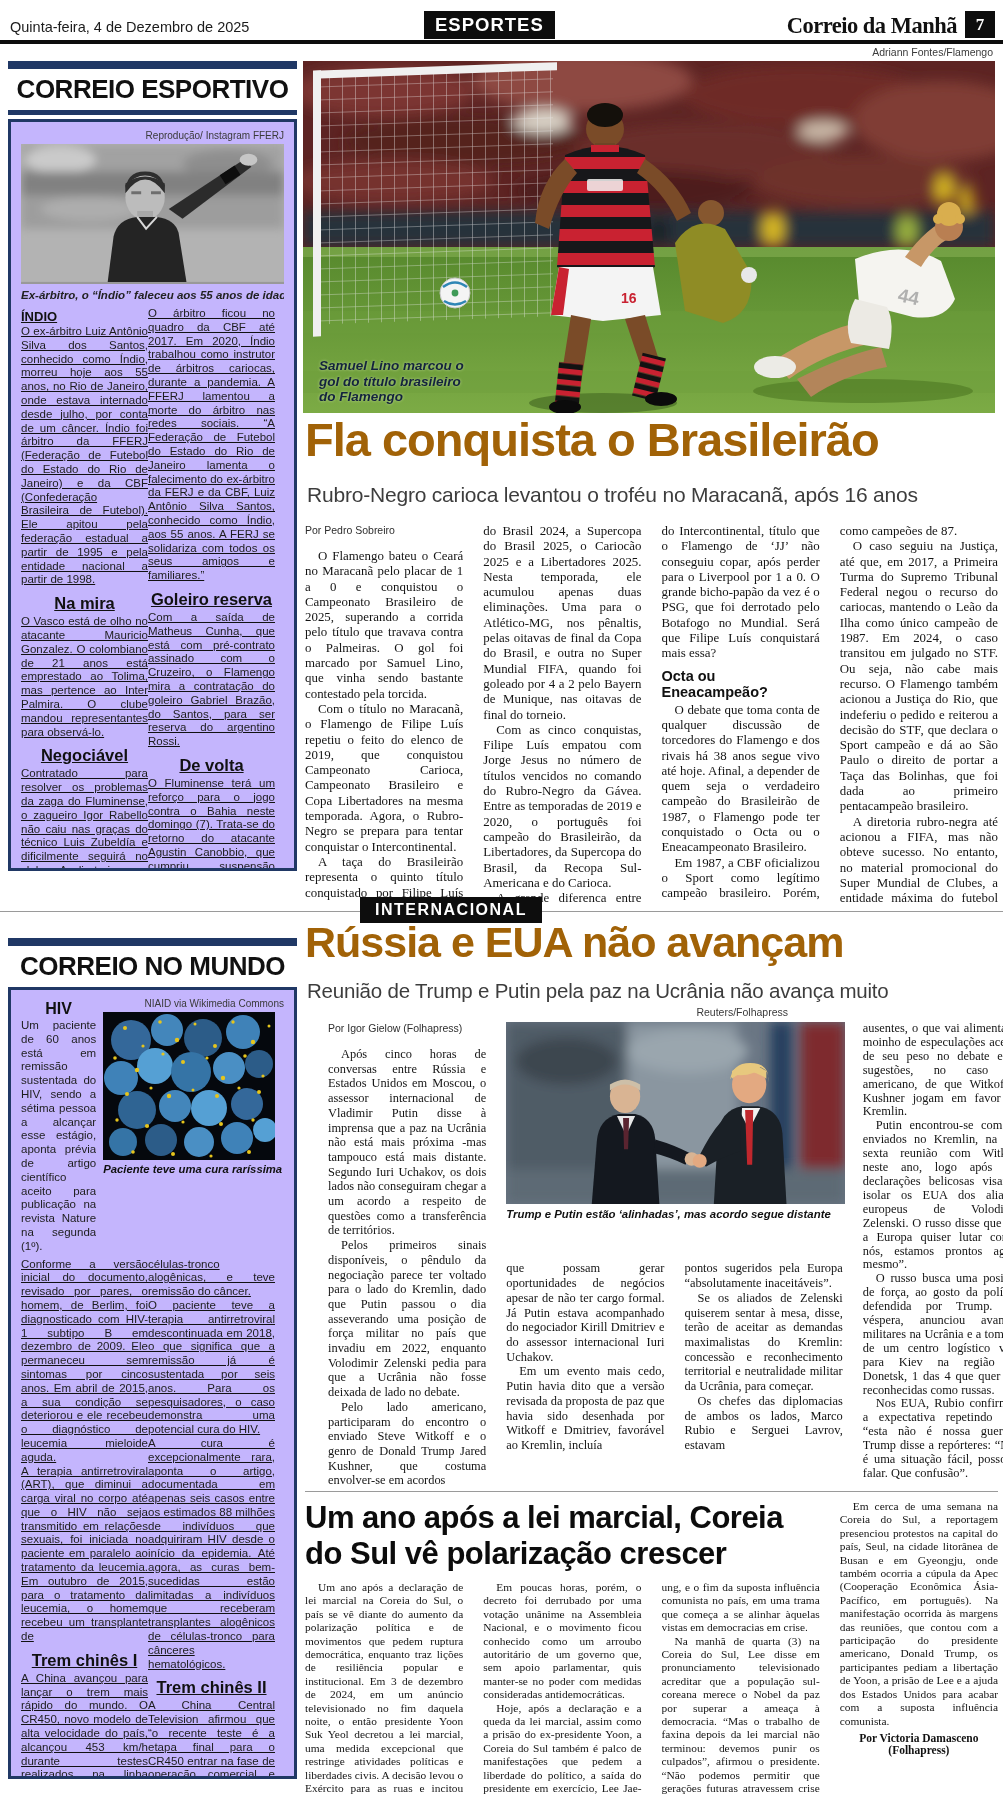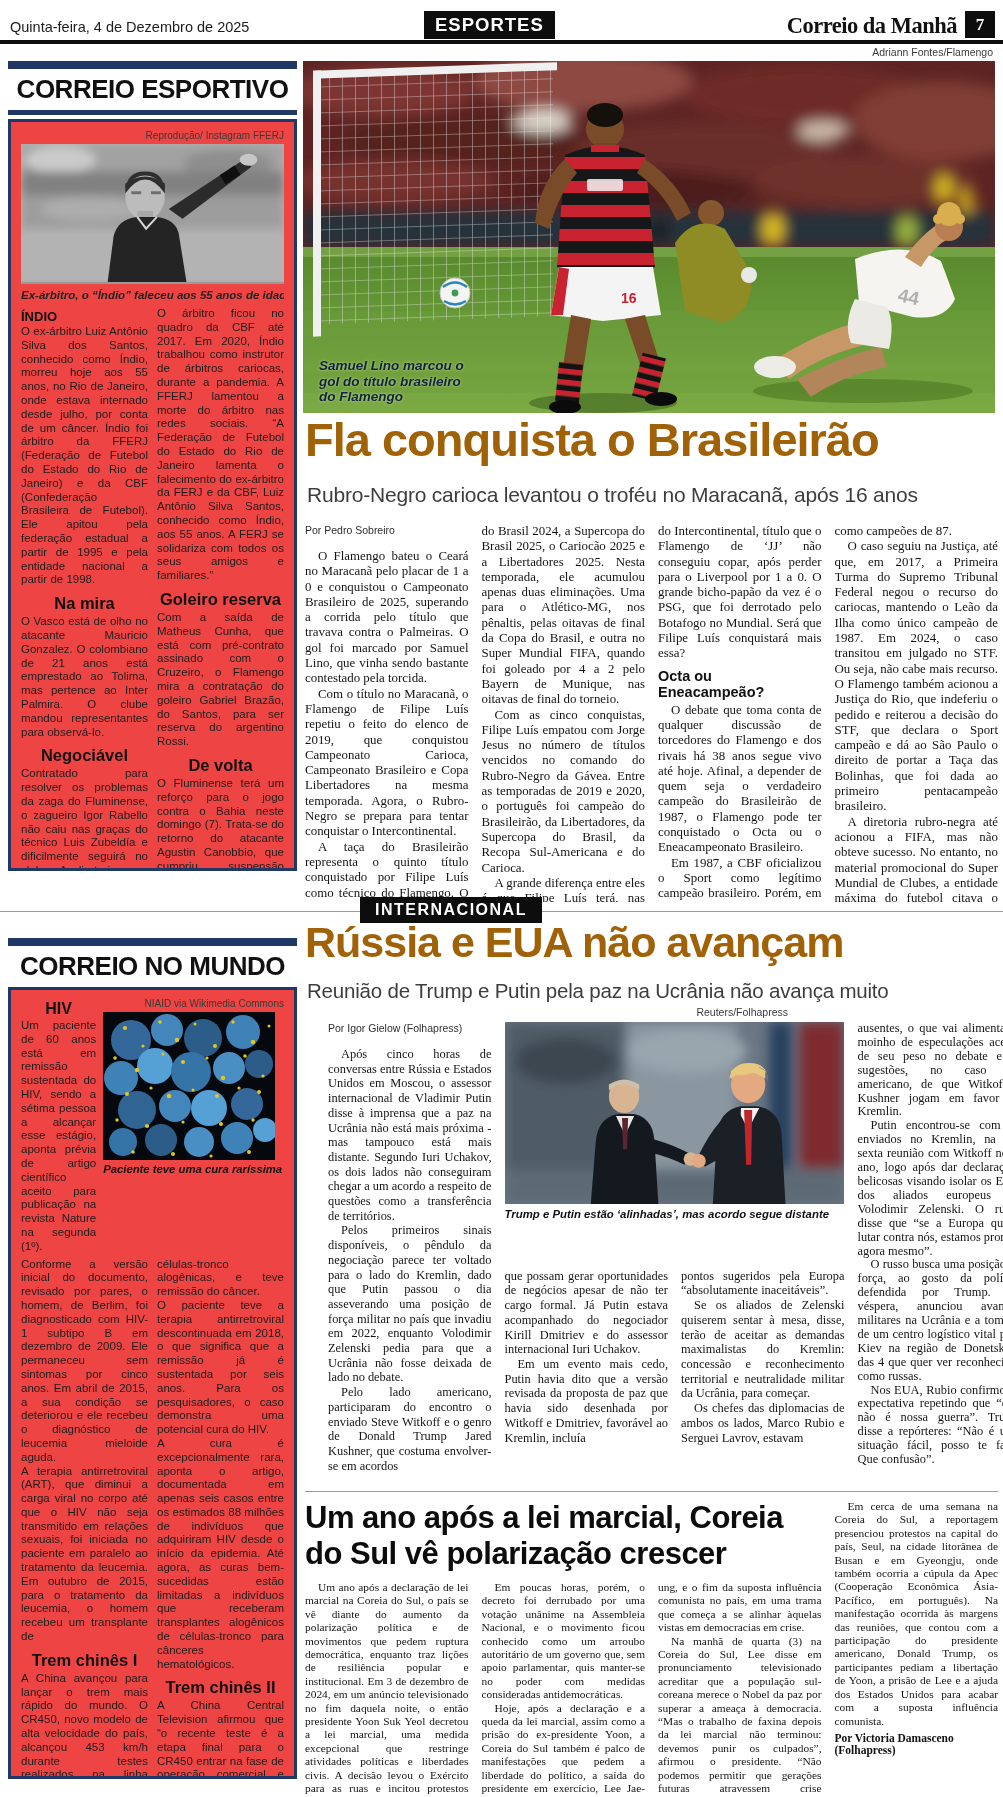--- a/index.html
+++ b/index.html
@@ -19,49 +19,49 @@
   .hdr-page{position:absolute;right:8px;top:11px;width:30px;height:27px;background:#0d0d0d;color:#fff;font-family:var(--serif);font-weight:700;font-size:17px;display:flex;align-items:center;justify-content:center;}
   .toprule{position:absolute;left:0;top:40px;width:1003px;height:4px;background:#0d0d0d;}
   .credit{font-size:10.5px;color:#3a3a3a;}
   .credit-main{position:absolute;right:10px;top:46px;}
 
   
   .sidecol{position:absolute;left:8px;width:289px;}
   .bar{height:8px;background:var(--navy);}
   .bar.thin{height:5px;}
   .boxtitle{font-weight:700;font-size:26px;text-align:center;margin:5px 0;letter-spacing:-.5px;}
-  .navybox{border:3px solid var(--navy);padding:8px 10px;overflow:hidden;background:#ef4444;}
+  .navybox{border:3px solid var(--navy);padding:8px 10px;overflow:hidden;background:#c4b5fd;}
   .box-esp{top:61px;}
   .box-esp .navybox{height:752px;margin-top:4px;}
   .box-mundo{top:938px;}
   .box-mundo .navybox{height:792px;margin-top:4px;}
   .navybox .credit{display:block;text-align:right;font-size:10px;margin-bottom:3px;}
   .sidephoto{width:100%;height:140px;overflow:hidden;background:#999;}
   .sidecap{font-size:11.5px;font-style:italic;font-weight:700;color:#222;margin:5px 0 6px;white-space:nowrap;overflow:hidden;}
-  .twocol{display:flex;gap:9px;}
+  .twocol{display:flex;text-decoration:underline;}
   .twocol>div{width:127px;overflow:hidden;}
   .sidetext{font-size:11.5px;line-height:13.8px;text-align:justify;color:#1d1d1d;}
   .sh-left{font-weight:700;font-size:13px;margin:2px 0 1px;}
   .sh-center{font-weight:700;font-size:16.5px;text-align:center;margin:7px 0 2px;}
   .hivrow{display:flex;gap:7px;margin-bottom:4px;}
   .hivrow .hl{width:84px;overflow:hidden;}
   .hivrow .hr{width:202px;}
   .hivimg{width:172px;height:148px;overflow:hidden;background:#05080d;}
   .hivcap{font-size:11.3px;font-style:italic;font-weight:700;margin-top:3px;white-space:nowrap;overflow:hidden;}
 
   
   .photo-fla{position:absolute;left:303px;top:61px;width:692px;height:352px;overflow:hidden;}
   .photo-fla svg{display:block;width:100%;height:100%;}
   .flacap{position:absolute;left:16px;bottom:8px;width:150px;font-size:13.5px;font-weight:700;font-style:italic;color:#13233d;line-height:1.15;text-shadow:0 0 3px rgba(220,235,180,.7);}
   .headline{position:absolute;font-weight:700;color:#a16207;letter-spacing:-1px;line-height:1;}
   .fla-headline{left:305px;top:416px;font-size:47px;}
   .subhead{position:absolute;color:#3d3d3d;font-size:21px;letter-spacing:-.2px;}
   .fla-subhead{left:307px;top:483px;}
   .byline{font-size:10.5px;color:#2e2e2e;margin-bottom:13px;}
-  .grid4{position:absolute;display:grid;grid-template-columns:repeat(4,1fr);column-gap:13px;overflow:hidden;}
+  .grid4{position:absolute;display:grid;grid-template-columns:repeat(4,1fr);column-gap:20px;overflow:hidden;}
   .fla-body{left:305px;top:524px;width:693px;height:378px;}
   .fla-body .t{font-size:12.9px;line-height:15.3px;}
   .t{font-family:var(--serif);text-align:justify;color:#141414;}
   .ind{text-indent:13px;}
   .colclip{overflow:hidden;}
   .innerhead{font-family:var(--sans);font-weight:700;font-size:14.5px;margin:6px 0 3px;text-indent:0;}
 
   
   .rule-h{position:absolute;height:1px;background:#9a9a9a;}
   .rule1{left:0;top:911px;width:1003px;}
@@ -85,21 +85,21 @@
 
   
   .rule2{left:305px;top:1491px;width:693px;}
   .korea{left:305px;top:1500px;width:693px;height:294px;grid-template-rows:auto 1fr;}
   .k-head{grid-column:1/4;grid-row:1;font-weight:700;font-size:31px;line-height:36px;letter-spacing:-.5px;margin-bottom:9px;color:#0c0c0c;}
   .korea .t{font-size:11.4px;line-height:13.4px;}
   .k-c1{grid-column:1;grid-row:2;}
   .k-c2{grid-column:2;grid-row:2;}
   .k-c3{grid-column:3;grid-row:2;}
   .k-c4{grid-column:4;grid-row:1/3;}
-  .k-by{font-family:var(--serif);font-weight:700;font-size:11.5px;text-align:left;margin-top:4px;}
+  .k-by{font-family:var(--serif);font-weight:700;font-size:11.5px;text-align:center;margin-top:4px;}
 </style>
 </head>
 <body>
 
 <div class="page">
 
   <div class="hdr-date">Quinta-feira, 4 de Dezembro de 2025</div>
   <div class="hdr-badge">ESPORTES</div>
   <div class="hdr-mast">Correio da Manhã</div>
   <div class="hdr-page">7</div>

